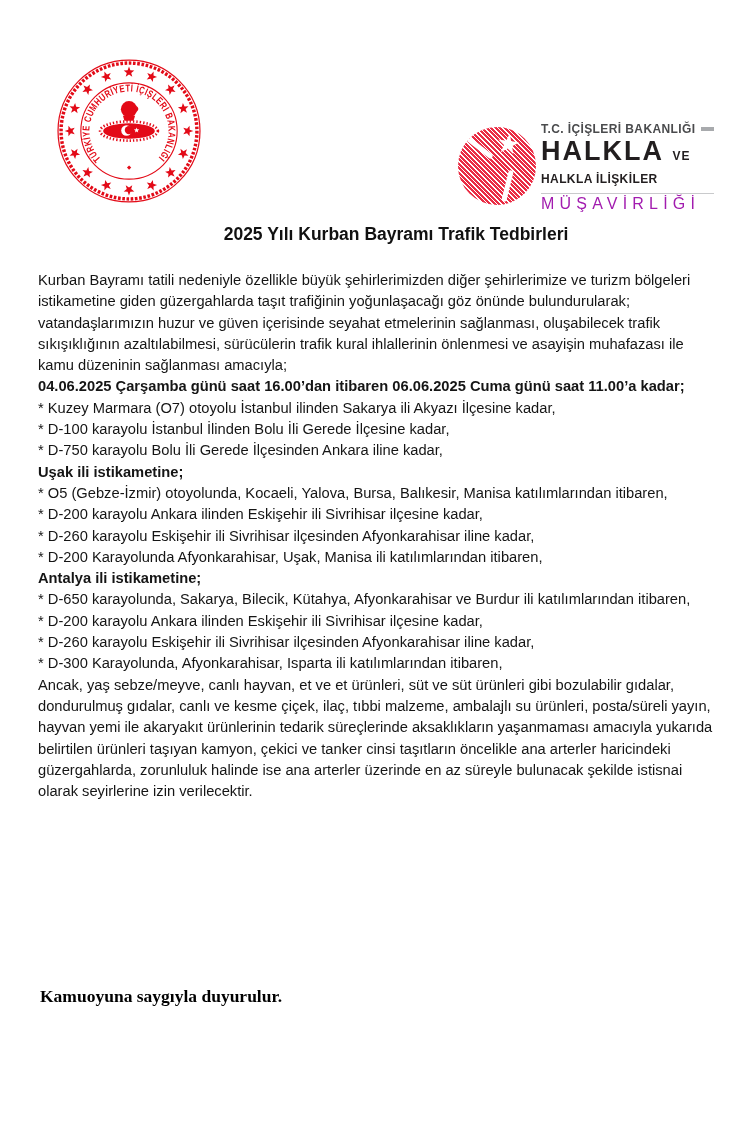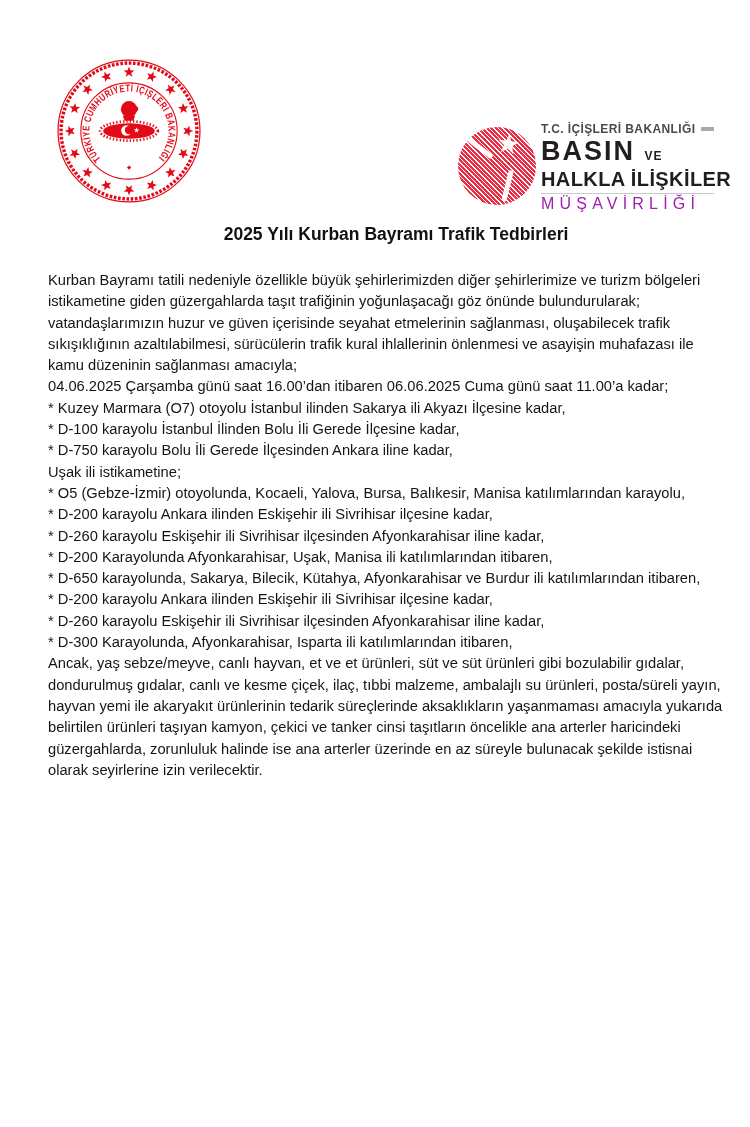--- a/index.html
+++ b/index.html
@@ -64,21 +64,21 @@
   }
   .press-top .top-bar { flex: 1; height: 4px; background: #a8aaad; margin-left: 5px; }
   .press-main {
     font-size: 27px; line-height: 27px;
     font-weight: bold; color: #221e1f;
     letter-spacing: 2px; white-space: nowrap;
     margin-top: 2px;
   }
   .press-main .ve { font-size: 12px; letter-spacing: 1px; }
   .press-sub {
-    font-size: 20px; line-height: 19px;
+    font-size: 12px; line-height: 19px;
     font-weight: bold; color: #221e1f;
     letter-spacing: 0.4px; white-space: nowrap;
   }
   .press-divider { height: 1px; background: #c9cacc; margin: 4px 0 3px; }
   .press-musavirlik {
     font-size: 16px; line-height: 13px;
     color: #a21caf; letter-spacing: 5.2px;
     white-space: nowrap;
   }
 
@@ -86,27 +86,27 @@
   .doc-title {
     position: absolute;
     left: 40px; top: 224px; width: 712px;
     text-align: center;
     font-size: 17.5px; font-weight: bold; color: #111111;
   }
 
   
   .doc-body {
     position: absolute;
-    left: 48px; top: 270px; width: 676px;
+    left: 38px; top: 270px; width: 676px;
     font-size: 14.7px; line-height: 21.3px;
     color: #151515;
     text-align: left;
   }
   .doc-body .block { font-weight: normal; }
-  .doc-body .block.bold { font-weight: normal; }
+  .doc-body .block.bold { font-weight: bold; }
 
   
   .closing {
     position: absolute;
     left: 40px; top: 986px;
     font-family: "Liberation Serif", serif;
     font-weight: bold;
     font-size: 17.5px;
     color: #000000;
   }
@@ -165,43 +165,45 @@
       <div class="streak1"></div>
       <div class="streak2"></div>
       <div class="ball-star">★</div>
     </div>
     <div class="press-text">
       <div class="press-top">
         <span>T.C. İÇİŞLERİ BAKANLIĞI</span>
         <span class="top-bar"></span>
       </div>
       <div class="press-main">
-        <span>BASIN</span>
+        <span>HALKLA</span>
         <span class="ve">VE</span>
       </div>
       <div class="press-sub">HALKLA İLİŞKİLER</div>
       <div class="press-divider"></div>
       <div class="press-musavirlik">MÜŞAVİRLİĞİ</div>
     </div>
   </div>
 
   <div class="doc-title">2025 Yılı Kurban Bayramı Trafik Tedbirleri</div>
 
   <div class="doc-body">
       <div class="block">Kurban Bayramı tatili nedeniyle özellikle büyük şehirlerimizden diğer şehirlerimize ve turizm bölgeleri istikametine giden güzergahlarda taşıt trafiğinin yoğunlaşacağı göz önünde bulundurularak; vatandaşlarımızın huzur ve güven içerisinde seyahat etmelerinin sağlanması, oluşabilecek trafik sıkışıklığının azaltılabilmesi, sürücülerin trafik kural ihlallerinin önlenmesi ve asayişin muhafazası ile kamu düzeninin sağlanması amacıyla;</div>
       <div class="block bold">04.06.2025 Çarşamba günü saat 16.00’dan itibaren 06.06.2025 Cuma günü saat 11.00’a kadar;</div>
       <div class="block">* Kuzey Marmara (O7) otoyolu İstanbul ilinden Sakarya ili Akyazı İlçesine kadar,</div>
       <div class="block">* D-100 karayolu İstanbul İlinden Bolu İli Gerede İlçesine kadar,</div>
       <div class="block">* D-750 karayolu Bolu İli Gerede İlçesinden Ankara iline kadar,</div>
       <div class="block bold">Uşak ili istikametine;</div>
-      <div class="block">* O5 (Gebze-İzmir) otoyolunda, Kocaeli, Yalova, Bursa, Balıkesir, Manisa katılımlarından karayolu,</div>
+      <div class="block">* O5 (Gebze-İzmir) otoyolunda, Kocaeli, Yalova, Bursa, Balıkesir, Manisa katılımlarından itibaren,</div>
       <div class="block">* D-200 karayolu Ankara ilinden Eskişehir ili Sivrihisar ilçesine kadar,</div>
       <div class="block">* D-260 karayolu Eskişehir ili Sivrihisar ilçesinden Afyonkarahisar iline kadar,</div>
       <div class="block">* D-200 Karayolunda Afyonkarahisar, Uşak, Manisa ili katılımlarından itibaren,</div>
+      <div class="block bold">Antalya ili istikametine;</div>
       <div class="block">* D-650 karayolunda, Sakarya, Bilecik, Kütahya, Afyonkarahisar ve Burdur ili katılımlarından itibaren,</div>
       <div class="block">* D-200 karayolu Ankara ilinden Eskişehir ili Sivrihisar ilçesine kadar,</div>
       <div class="block">* D-260 karayolu Eskişehir ili Sivrihisar ilçesinden Afyonkarahisar iline kadar,</div>
       <div class="block">* D-300 Karayolunda, Afyonkarahisar, Isparta ili katılımlarından itibaren,</div>
       <div class="block">Ancak, yaş sebze/meyve, canlı hayvan, et ve et ürünleri, süt ve süt ürünleri gibi bozulabilir gıdalar, dondurulmuş gıdalar, canlı ve kesme çiçek, ilaç, tıbbi malzeme, ambalajlı su ürünleri, posta/süreli yayın, hayvan yemi ile akaryakıt ürünlerinin tedarik süreçlerinde aksaklıkların yaşanmaması amacıyla yukarıda belirtilen ürünleri taşıyan kamyon, çekici ve tanker cinsi taşıtların öncelikle ana arterler haricindeki güzergahlarda, zorunluluk halinde ise ana arterler üzerinde en az süreyle bulunacak şekilde istisnai olarak seyirlerine izin verilecektir.</div>
     </div>
 
+  <div class="closing">Kamuoyuna saygıyla duyurulur.</div>
 
 </div>
 
 </body></html>

